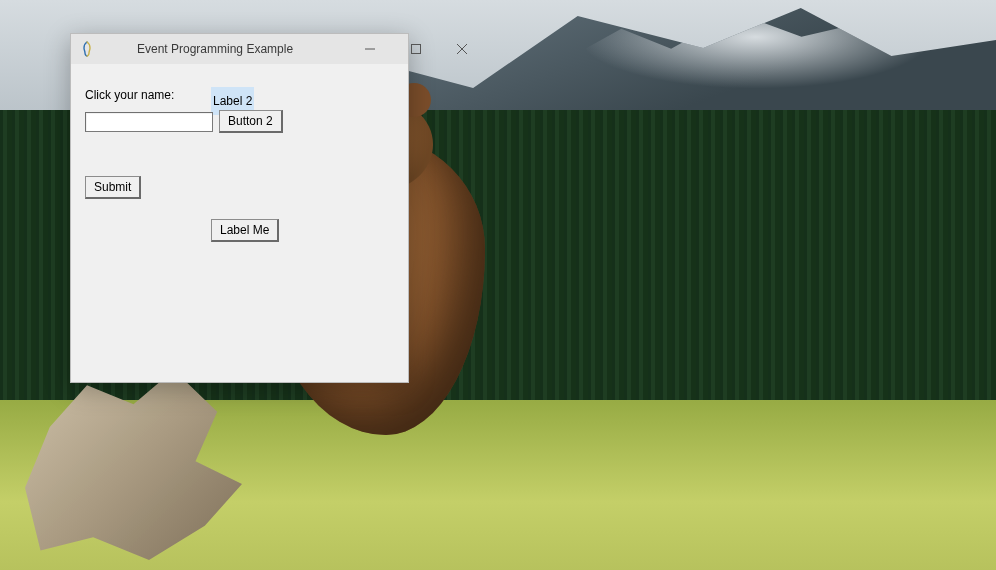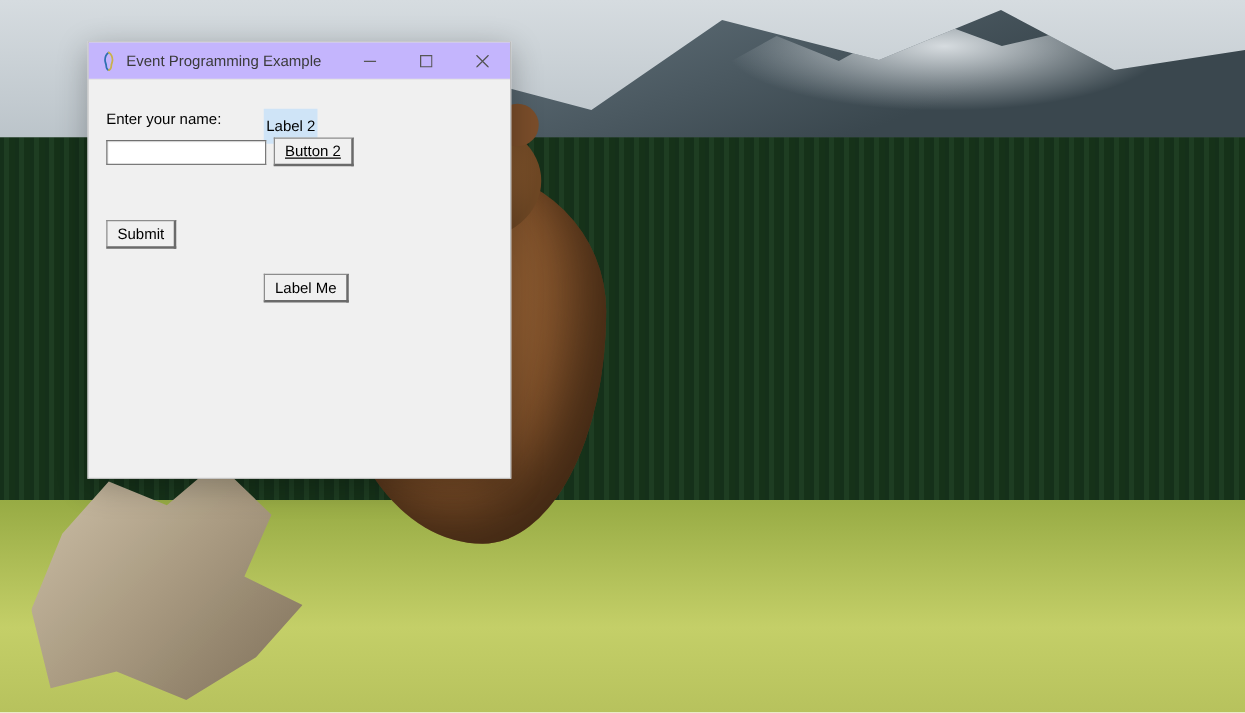--- a/index.html
+++ b/index.html
@@ -64,23 +64,24 @@
       width: 339px; height: 350px;
       background: #fff;
       border: 1px solid #bcbcbc;
       box-shadow: 0 6px 24px rgba(0,0,0,.28);
       display: flex; flex-direction: column;
     }
     .titlebar {
       height: 30px;
       display: flex; align-items: center;
       border-bottom: 1px solid #e5e5e5;
-      background: #c4b5fd;
+      background: #e5e5e5;
       color: #404040;
       user-select: none;
+      gap: 36px;
     }
     .titlebar .app-icon {
       width: 16px; height: 16px; margin: 0 6px 0 8px;
       display:flex;align-items:center;justify-content:center;
     }
     .titlebar .title { flex: 0 0 auto; font-size: 12px; color:#3a3a3a;}
     .titlebar .spacer { flex: 1; }
     .win-btn {
       width: 45px; height: 30px;
       display: flex; align-items: center; justify-content: center;
@@ -152,23 +153,23 @@
         </svg>
     </div>
     <div class="win-btn close">
       <svg width="10" height="10" viewBox="0 0 10 10">
           <path d="M0 0 L10 10 M10 0 L0 10" stroke="currentColor" stroke-width="1"></path>
         </svg>
     </div>
   </div>
 
   <div class="client">
-    <span class="lbl" style="top:24px;left:14px;">Enter your name:</span>
+    <span class="lbl" style="top:24px;left:14px;">Click your name:</span>
     <span class="sel-label" style="top:23px;left:140px;">Label 2</span>
 
     <input class="tk-entry" style="top: 48px; left: 14px;" value="">
-    <button class="tk-button" style="top:46px;left:148px;text-decoration:underline;">Button 2</button>
+    <button class="tk-button" style="top:46px;left:148px;">Button 2</button>
 
     <button class="tk-button" style="top:80px;left:14px;margin-top:32px;">Submit</button>
 
     <button class="tk-button" style="top:155px;left:140px;">Label Me</button>
   </div>
 </div>
 
 </body></html>

